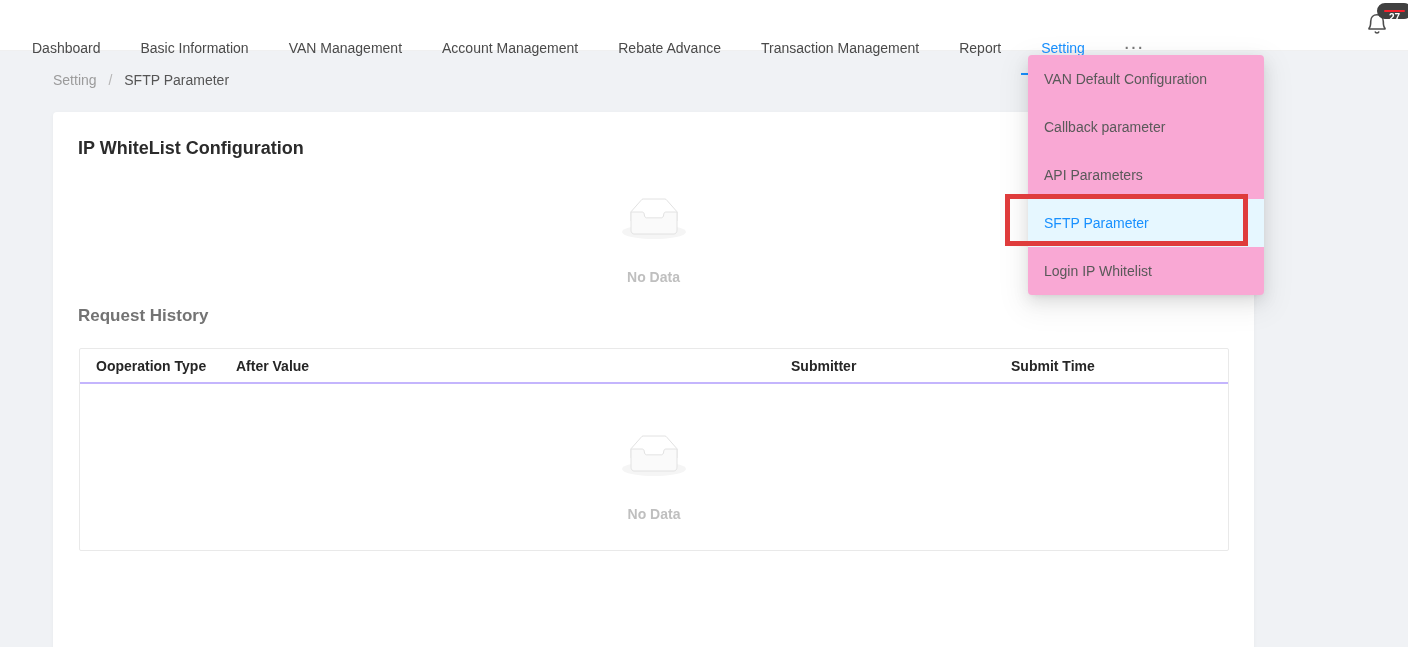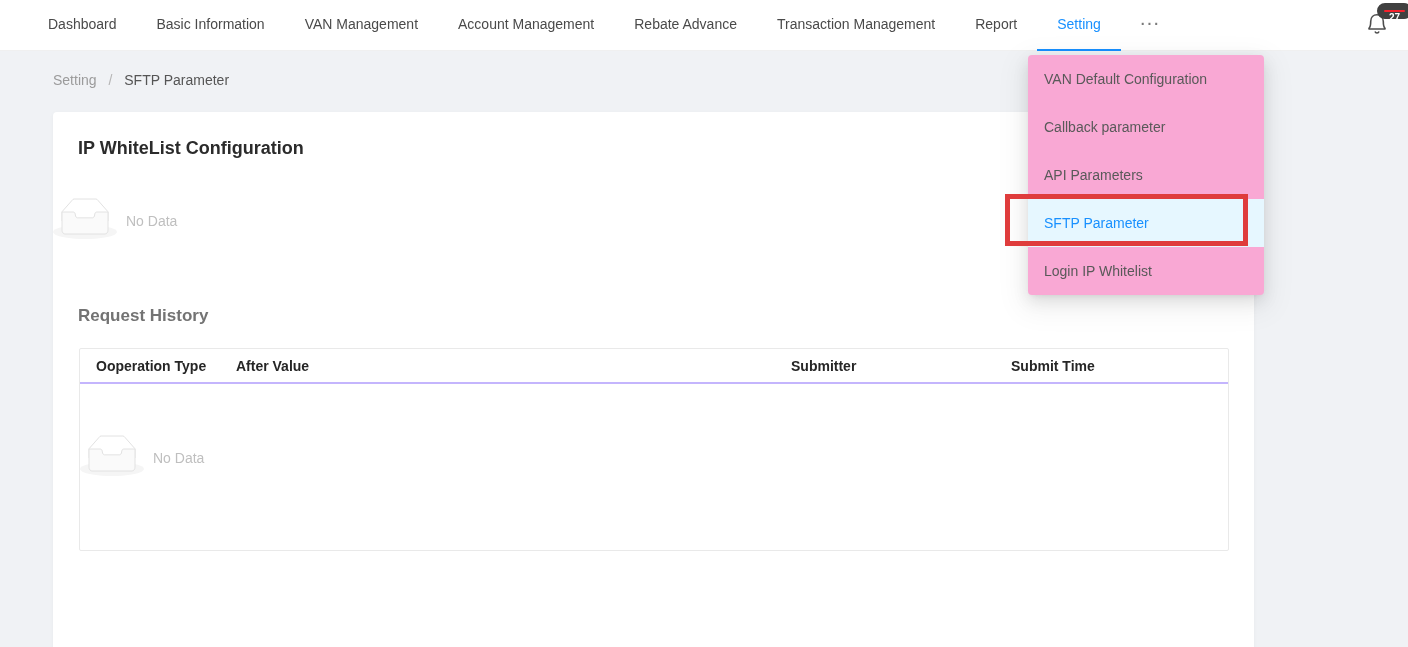--- a/index.html
+++ b/index.html
@@ -9,21 +9,21 @@
     background:#f0f2f5;
     position:relative;
     color:#4a4a4a;
   }
 
   
   .topnav {
     position:absolute; left:0; top:0; width:1408px; height:51px;
     background:#fff; border-bottom:1px solid #f0f0f0; z-index:5;
   }
-  .nav-items { display:flex; padding-left:28px; height:51px; }
+  .nav-items { display:flex; padding-left:12px; height:51px;margin-top:24px; }
   .nav-item {
     padding:0 20px; line-height:49px; font-size:14px; color:#4a4a4a;
     cursor:pointer; white-space:nowrap; border-bottom:2px solid transparent;
   }
   .nav-item.active { color:#1890ff; border-bottom:2px solid #1890ff; }
   .nav-item.more { color:#7a7a7a; letter-spacing:2px; font-weight:bold; }
   .bell-wrap { position:absolute; left:1364px; top:6px; width:44px; height:40px; }
   .bell-icon { position:absolute; left:2px; top:4px; }
   .badge {
     position:absolute; left:13px; top:-3px; min-width:26px; height:16px;
@@ -45,22 +45,22 @@
     z-index:1;
   }
   .card-title {
     position:absolute; left:25px; top:26px; font-size:18px; color:#2b2b2b;
   }
   .primary-btn {
     position:absolute; right:22px; top:22px; width:92px; height:32px;
     background:#1890ff; border:none; border-radius:4px; cursor:pointer; z-index:2;
   }
   .empty-block {
-    position:absolute; left:0; right:0; display:flex; flex-direction:row;
-    align-items:center; gap:9px;
+    position:absolute; left:0; right:0; display:flex; flex-direction:column;
+    align-items:center; gap:26px;font-weight:bold;
   }
   .empty-1 { top:86px; }
   .empty-text { font-size:14px; color:#bfbfbf; }
   .section-title {
     position:absolute; left:25px; top:194px; font-size:17px; color:#737373;
   }
   .table-wrap {
     position:absolute; left:26px; top:236px; width:1150px; height:203px;
     border:1px solid #e9e9e9; border-radius:2px; background:#fff;
   }

